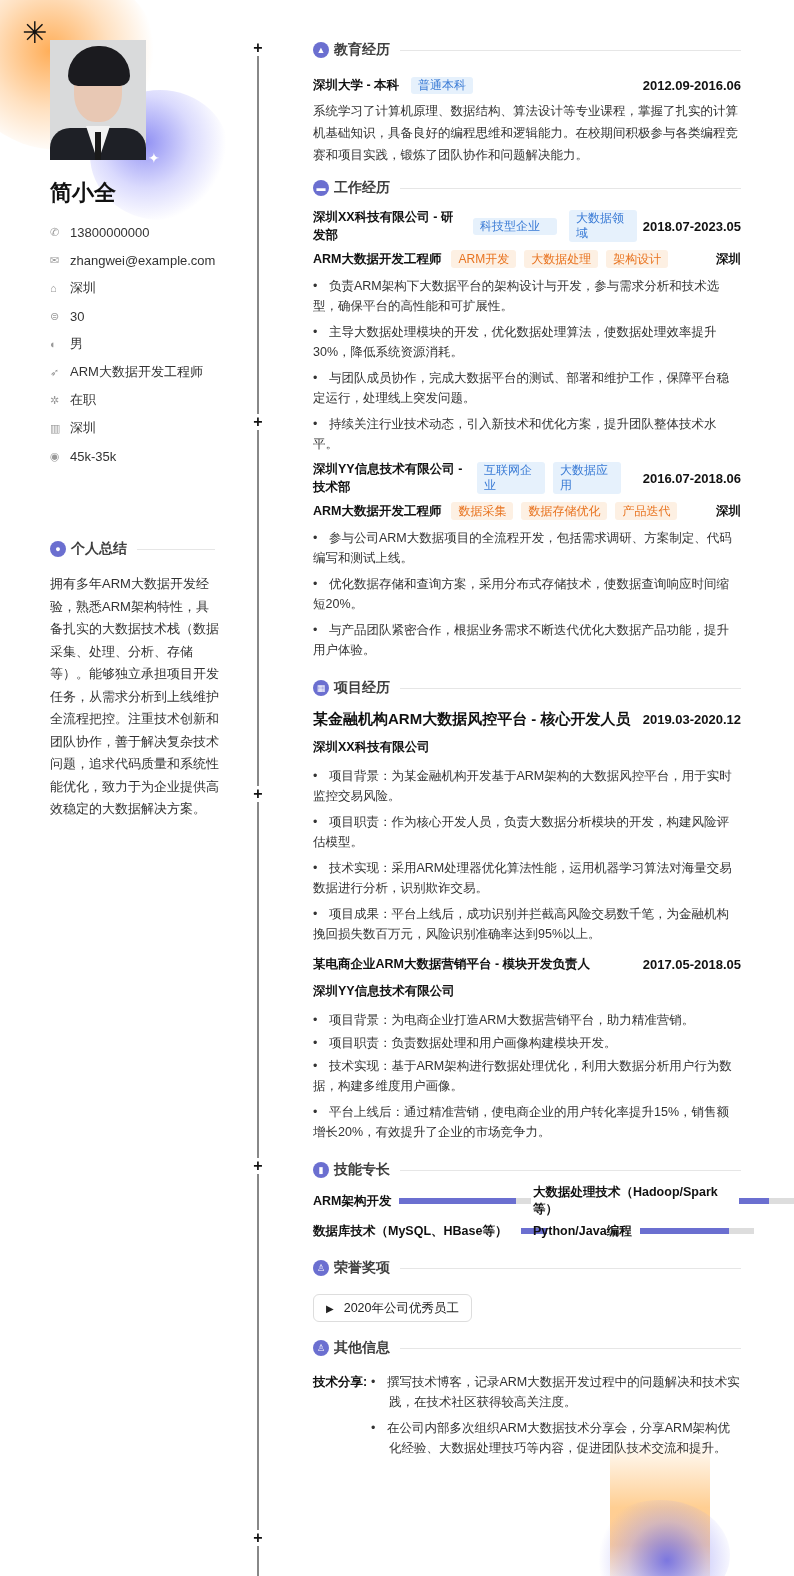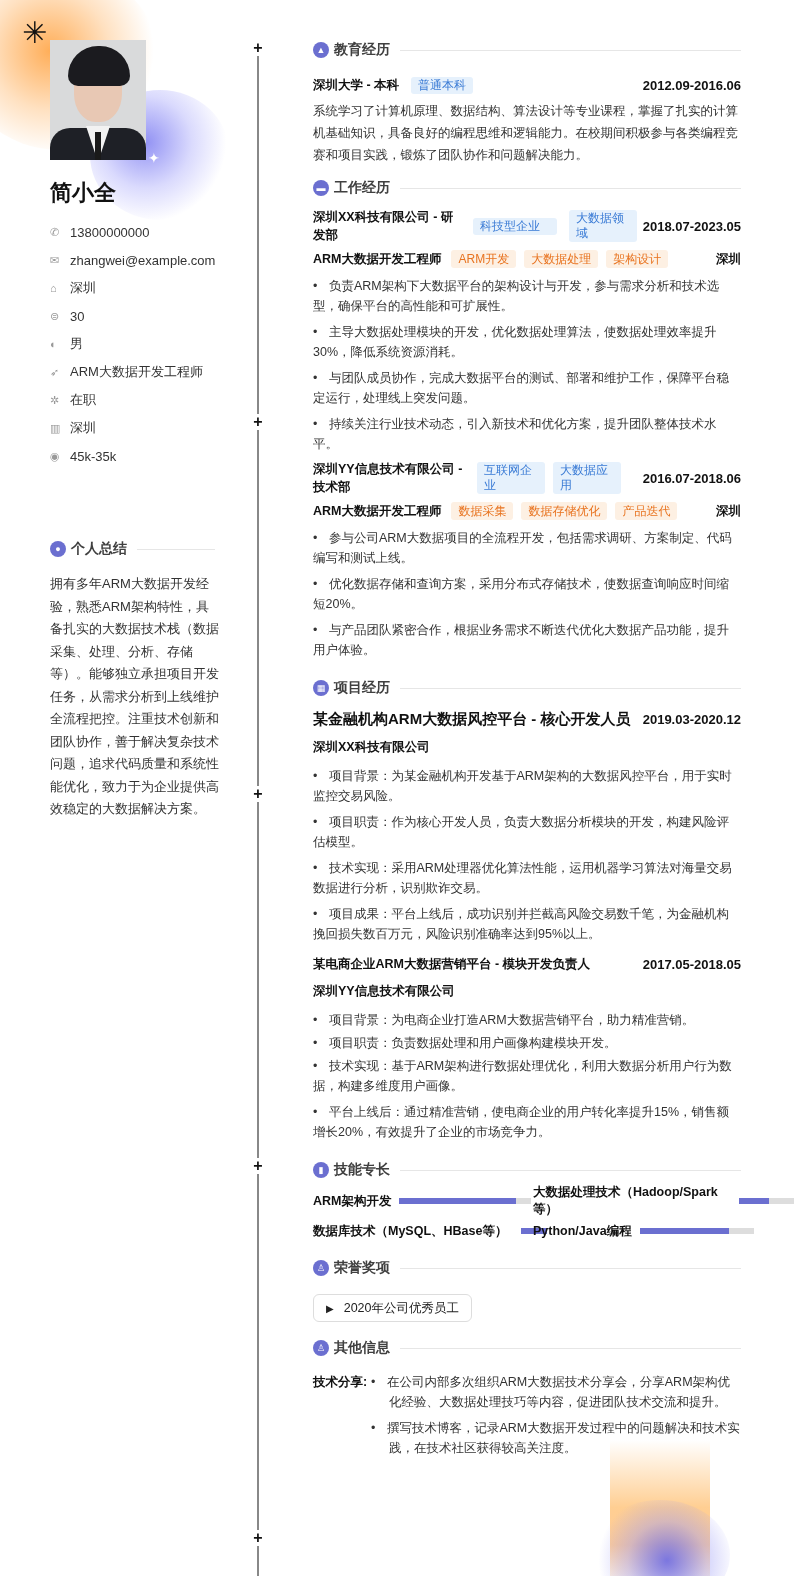--- a/index.html
+++ b/index.html
@@ -278,18 +278,18 @@
   </div>
 
   <div class="section-head" style="margin-top:14px">
     <span class="sec-icon">♙</span>
     <span class="sec-title">其他信息</span>
     <span class="sec-line"></span>
   </div>
   <div style="display:flex;margin-top:12px">
     <span class="bold" style="font-size:12.5px;width:58px;flex:none;line-height:20px">技术分享:</span>
     <ul class="bullets" style="flex:1">
+      <li style="padding-left:18px;text-indent:-18px"><span class="dot" style="text-indent:0">•</span><span>撰写技术博客，记录ARM大数据开发过程中的问题解决和技术实践，在技术社区获得较高关注度。</span></li>
       <li style="padding-left:18px;text-indent:-18px"><span class="dot" style="text-indent:0">•</span><span>在公司内部多次组织ARM大数据技术分享会，分享ARM架构优化经验、大数据处理技巧等内容，促进团队技术交流和提升。</span></li>
-      <li style="padding-left:18px;text-indent:-18px"><span class="dot" style="text-indent:0">•</span><span>撰写技术博客，记录ARM大数据开发过程中的问题解决和技术实践，在技术社区获得较高关注度。</span></li>
     </ul>
   </div>
 
 </div>
 
 </body></html>

